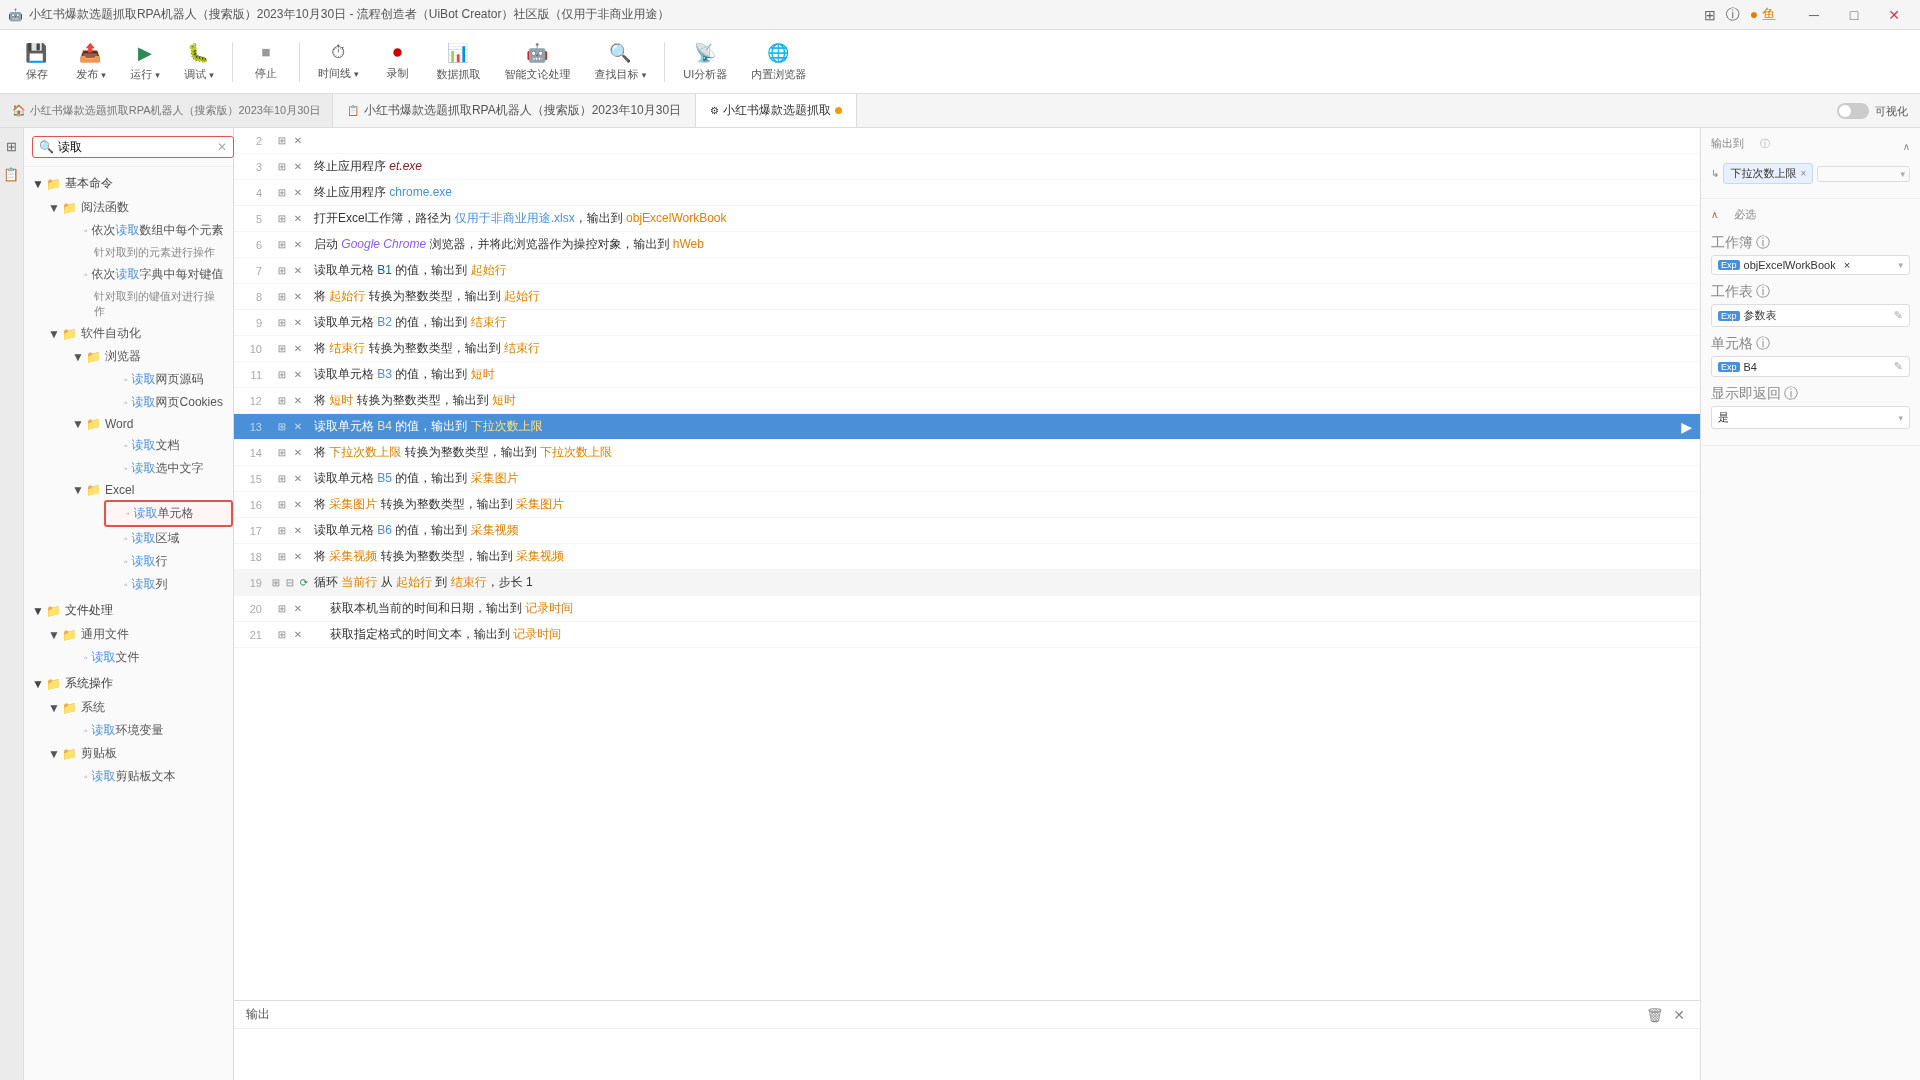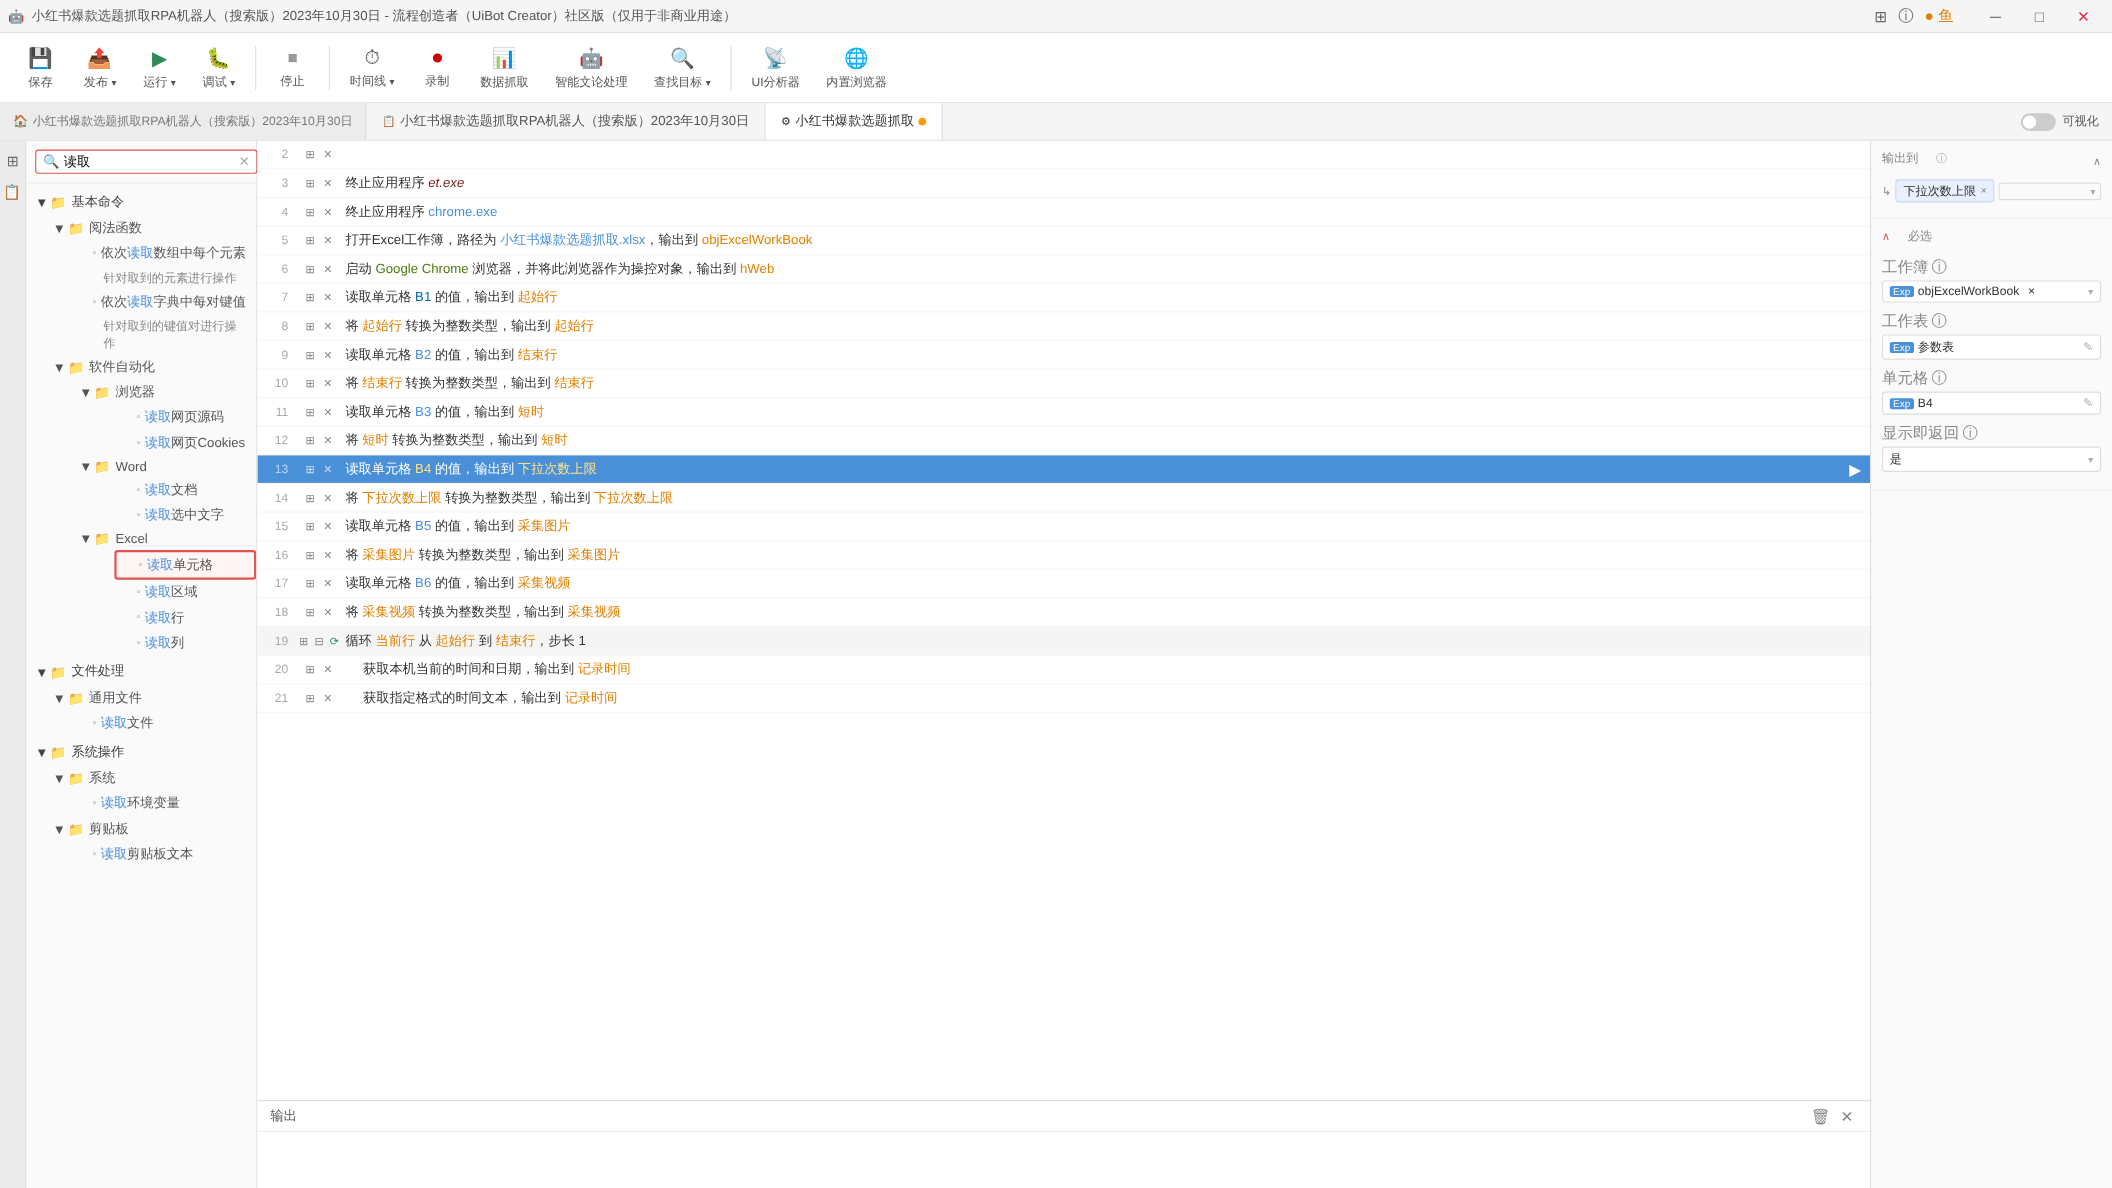--- a/index.html
+++ b/index.html
@@ -19,21 +19,21 @@
     .toolbar-label { font-size: 11px; color: #555; white-space: nowrap; }
     .toolbar-sep { width: 1px; height: 40px; background: #ddd; margin: 0 4px; }
 
     
     .tab-bar { height: 34px; background: #f5f5f5; border-bottom: 1px solid #ddd; display: flex; align-items: stretch; padding-left: 0; }
     .tab-breadcrumb { display: flex; align-items: center; padding: 0 12px; font-size: 11px; color: #777; border-right: 1px solid #ddd; background: #ececec; }
     .tab-item { display: flex; align-items: center; padding: 0 14px; font-size: 12px; color: #555; border-right: 1px solid #ddd; cursor: pointer; gap: 4px; position: relative; }
     .tab-item.active { background: #fff; color: #333; font-weight: 500; }
     .tab-item .tab-dot { width: 7px; height: 7px; border-radius: 50%; background: #f90; display: inline-block; }
     .tab-bar-right { margin-left: auto; display: flex; align-items: center; padding-right: 12px; }
-    .visibility-toggle { display: flex; align-items: center; gap: 6px; font-size: 11px; color: #555; }
+    .visibility-toggle { display: flex; align-items: flex-end; gap: 6px; font-size: 11px; color: #555; }
     .toggle-switch { width: 32px; height: 16px; background: #ccc; border-radius: 8px; position: relative; cursor: pointer; }
     .toggle-knob { width: 12px; height: 12px; background: #fff; border-radius: 50%; position: absolute; top: 2px; left: 2px; }
 
     
     .main-layout { display: flex; height: calc(1080px - 30px - 64px - 34px); }
 
     
     .sidebar { width: 210px; background: #fafafa; border-right: 1px solid #ddd; display: flex; flex-direction: column; }
     .sidebar-search { padding: 8px; border-bottom: 1px solid #eee; }
     .search-box { display: flex; align-items: center; border: 1.5px solid #e0534e; border-radius: 3px; background: #fff; padding: 3px 6px; gap: 4px; }
@@ -408,30 +408,30 @@
         </div>
         <div class="code-text">终止应用程序 <span style="color:#4a90d9;">chrome.exe</span></div>
       </div>
 
       <div class="code-row">
         <div class="line-num">5</div>
         <div class="line-icons">
           <div class="line-icon">⊞</div>
           <div class="line-icon">✕</div>
         </div>
-        <div class="code-text">打开Excel工作簿，路径为 <span style="color:#4a90d9;">小红书爆款选题抓取.xlsx</span>，输出到 <span style="color:#e08000;font-weight:500;">objExcelWorkBook</span></div>
+        <div class="code-text">打开Excel工作簿，路径为 <span style="color:#4a90d9;">仅用于非商业用途.xlsx</span>，输出到 <span style="color:#e08000;font-weight:500;">objExcelWorkBook</span></div>
       </div>
 
       <div class="code-row">
         <div class="line-num">6</div>
         <div class="line-icons">
           <div class="line-icon">⊞</div>
           <div class="line-icon">✕</div>
         </div>
-        <div class="code-text">启动 <span style="color:#4d7c0f;">Google Chrome</span> 浏览器，并将此浏览器作为操控对象，输出到 <span style="color:#e08000;font-weight:500;">hWeb</span></div>
+        <div class="code-text">启动 <span style="color:#8b5cf6;font-style:italic;">Google Chrome</span> 浏览器，并将此浏览器作为操控对象，输出到 <span style="color:#e08000;font-weight:500;">hWeb</span></div>
       </div>
 
       <div class="code-row">
         <div class="line-num">7</div>
         <div class="line-icons">
           <div class="line-icon">⊞</div>
           <div class="line-icon">✕</div>
         </div>
         <div class="code-text">读取单元格 <span style="color:#0369a1;">B1</span> 的值，输出到 <span style="color:#e08000;font-weight:500;">起始行</span></div>
       </div>

